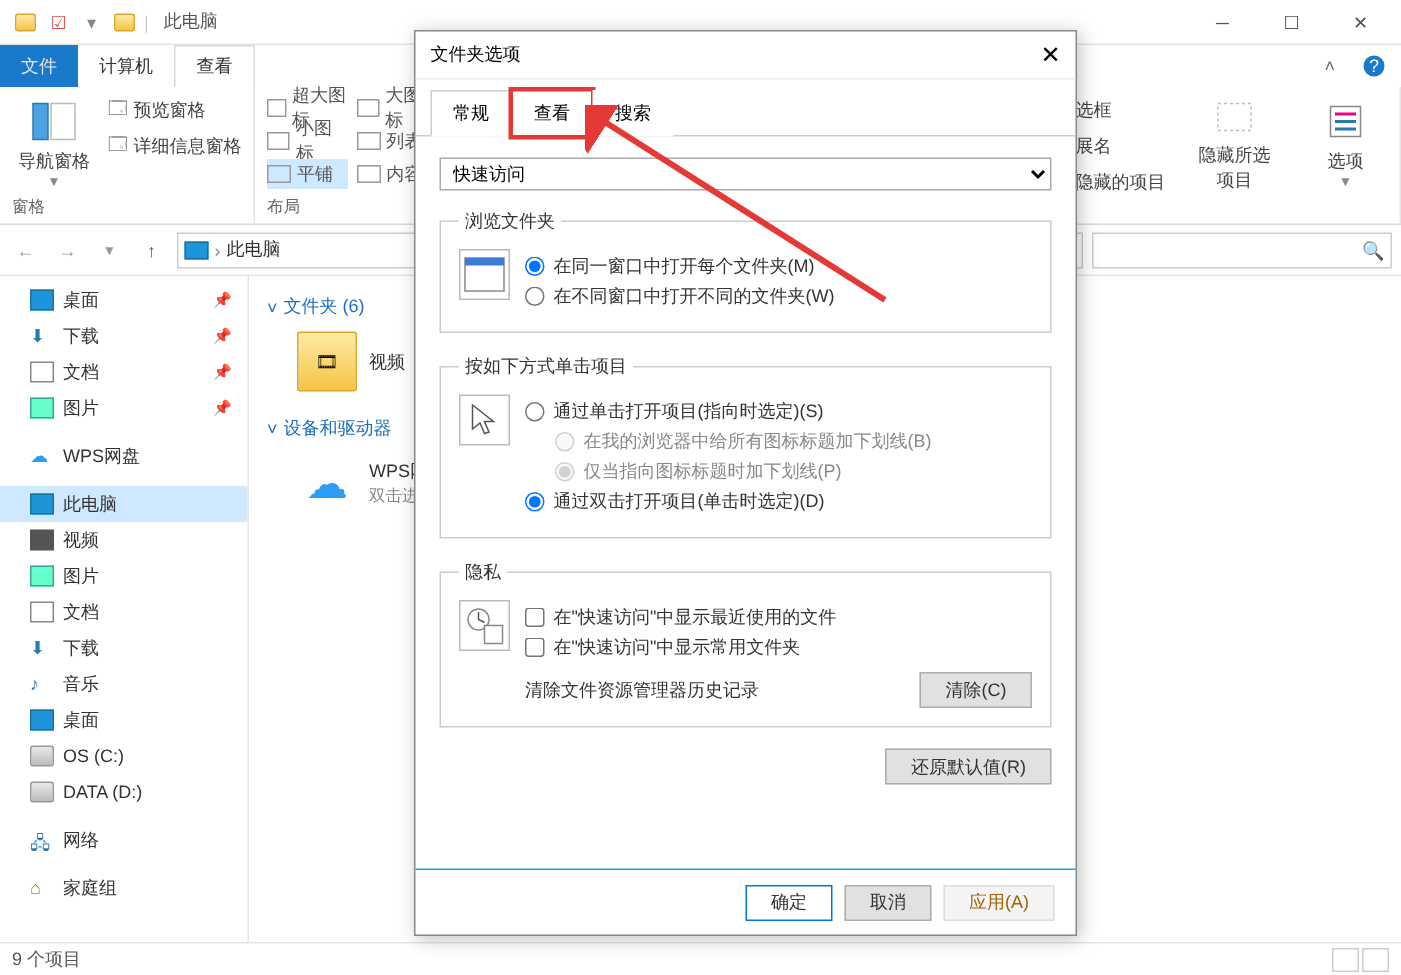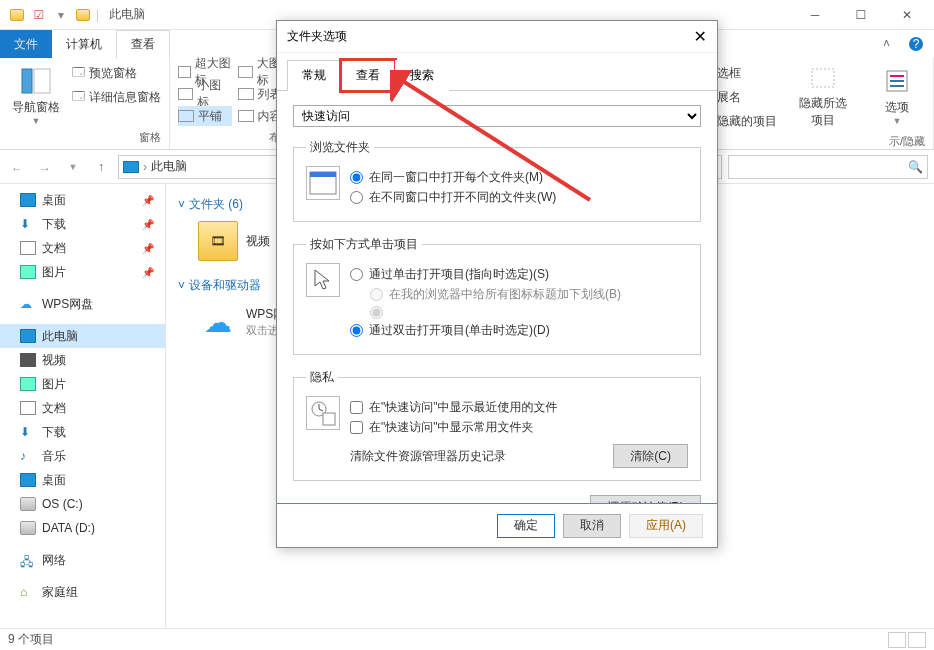--- a/index.html
+++ b/index.html
@@ -18,21 +18,21 @@
 .filetab { background: #1979ca; color: #e5e5e5; padding: 0 14px; display: flex; align-items: center; }
 .ribtab { padding: 0 14px; display: flex; align-items: center; color: #333; }
 .ribtab.active { border: 1px solid #d9d9d9; border-bottom: none; background: #fff; }
 .tabstrip .spacer { flex: 1; }
 .help-btn { width: 24px; display: flex; align-items: center; justify-content: center; color: #1979ca; margin-right: 6px; }
 
 
 .ribbon { height: 92px; border-bottom: 1px solid #d9d9d9; display: flex; }
 .ribgroup { border-right: 1px solid #e5e5e5; padding: 4px 8px; display: flex; flex-direction: column; }
 .ribgroup .body { flex: 1; display: flex; align-items: flex-start; gap: 8px; }
-.ribgroup .name { text-align: right; color: #666; font-size: 11px; padding-top: 2px; }
+.ribgroup .name { text-align: left; color: #666; font-size: 11px; padding-top: 2px; }
 .bigbtn { display: flex; flex-direction: column; align-items: center; justify-content: center; width: 56px; height: 66px; color: #444; text-align: center; }
 .bigbtn .icon { width: 32px; height: 32px; margin-bottom: 2px; }
 .checkitem { display: flex; align-items: center; gap: 4px; color: #444; height: 22px; }
 .layoutgrid { display: grid; grid-template-columns: auto auto; gap: 2px 6px; }
 .layitem { display: flex; align-items: center; gap: 4px; color: #555; height: 20px; }
 .layitem .ico { width: 16px; height: 12px; border: 1px solid #999; }
 
 
 .addrrow { height: 34px; display: flex; align-items: center; padding: 0 6px; gap: 6px; border-bottom: 1px solid #e5e5e5; }
 .navarrow { width: 22px; height: 22px; display: flex; align-items: center; justify-content: center; color: #999; }
@@ -59,21 +59,21 @@
 .tile .tsub { color: #888; font-size: 11px; }
 .progbar { width: 60px; height: 12px; border: 1px solid #aaa; margin-top: 2px; }
 .progbar .fill { height: 100%; background: #26a0da; }
 
 
 .statusbar { position: absolute; bottom: 0; left: 0; right: 0; height: 22px; border-top: 1px solid #e5e5e5; display: flex; align-items: center; padding: 0 8px; color: #555; }
 .statusbar .viewbtns { margin-left: auto; display: flex; gap: 2px; }
 .viewbtns .vb { width: 18px; height: 16px; border: 1px solid #ccc; }
 
 
-.dialog { position: absolute; left: 276px; top: 20px; width: 442px; height: 528px; background: #fff; border: 1px solid #888; box-shadow: 2px 2px 12px rgba(0,0,0,0.25); display: flex; flex-direction: column; }
+.dialog { position: absolute; left: 276px; top: 20px; width: 442px; height: 604px; background: #fff; border: 1px solid #888; box-shadow: 2px 2px 12px rgba(0,0,0,0.25); display: flex; flex-direction: column; }
 .dlg-title { height: 32px; display: flex; align-items: center; padding: 0 10px; border-bottom: 1px solid #eee; }
 .dlg-title .x { margin-left: auto; font-size: 16px; }
 .dlg-tabs { display: flex; padding: 6px 10px 0 10px; border-bottom: 1px solid #ccc; gap: 0; }
 .dtab { padding: 6px 14px; border: 1px solid transparent; position: relative; top: 1px; background: #fff; }
 .dtab.active { border: 1px solid #ccc; border-bottom: 1px solid #fff; }
 .dtab.highlight { outline: 3px solid #e53935; outline-offset: -1px; }
 .dlg-body { flex: 1; padding: 14px 16px; color: #333; overflow: hidden; position: relative; }
 .formrow { display: flex; align-items: center; gap: 8px; margin-bottom: 12px; }
 .formrow select { flex: 1; height: 22px; border: 1px solid #aaa; background: #fff; padding: 0 4px; }
 fieldset { border: 1px solid #ccc; padding: 10px 12px 12px 12px; margin-bottom: 14px; }
@@ -421,20 +421,21 @@
           <label class="opt">
               <input type="radio" name="cl" style="">
               <span>通过单击打开项目(指向时选定)(S)</span>
             </label>
           <label class="opt sub">
               <input type="radio" name="ul" disabled="" style="">
               <span>在我的浏览器中给所有图标标题加下划线(B)</span>
             </label>
           <label class="opt sub">
               <input type="radio" name="ul" disabled="" checked="" style="">
+              <span>仅当指向图标标题时加下划线(P)</span>
             </label>
           <label class="opt">
               <input type="radio" name="cl" checked="" style="">
               <span>通过双击打开项目(单击时选定)(D)</span>
             </label>
         </div>
       </div>
     </fieldset>
 
     <fieldset>

